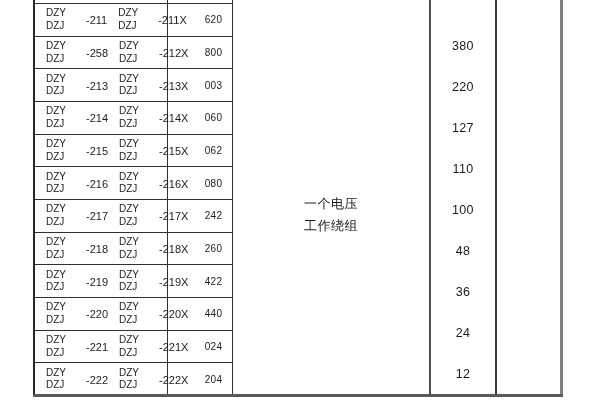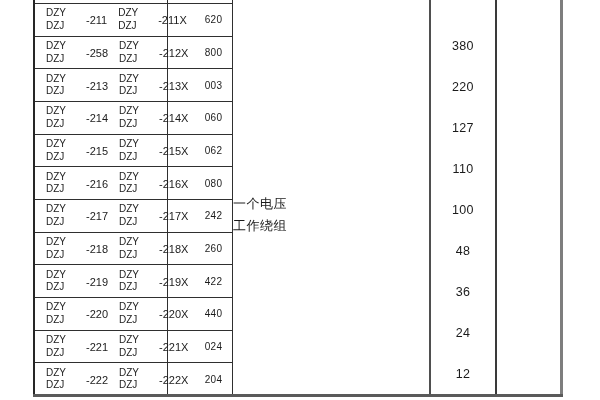--- a/index.html
+++ b/index.html
@@ -39,21 +39,21 @@
     flex:1;display:flex;align-items:center;justify-content:center;
     font-size:10px;letter-spacing:0.3px;margin-left:28px;
   }
   .grp{display:flex;align-items:center;gap:20px;}
   .stack{display:flex;flex-direction:column;justify-content:center;font-size:10px;line-height:12.5px;}
   .suffix{font-size:11px;padding-top:1px;}
 
   
   .winding{
     position:absolute;left:233px;width:196px;
-    text-align:left;font-size:13px;letter-spacing:0.5px;color:#1b1b1b;
+    text-align:center;font-size:13px;letter-spacing:0.5px;color:#1b1b1b;
   }
   .winding.l1{top:195px;}
   .winding.l2{top:217px;}
 
   
   .voltages{
     position:absolute;left:431px;top:7px;width:64px;height:387px;
     display:flex;flex-direction:column;justify-content:flex-end;
   }
   .volt{

